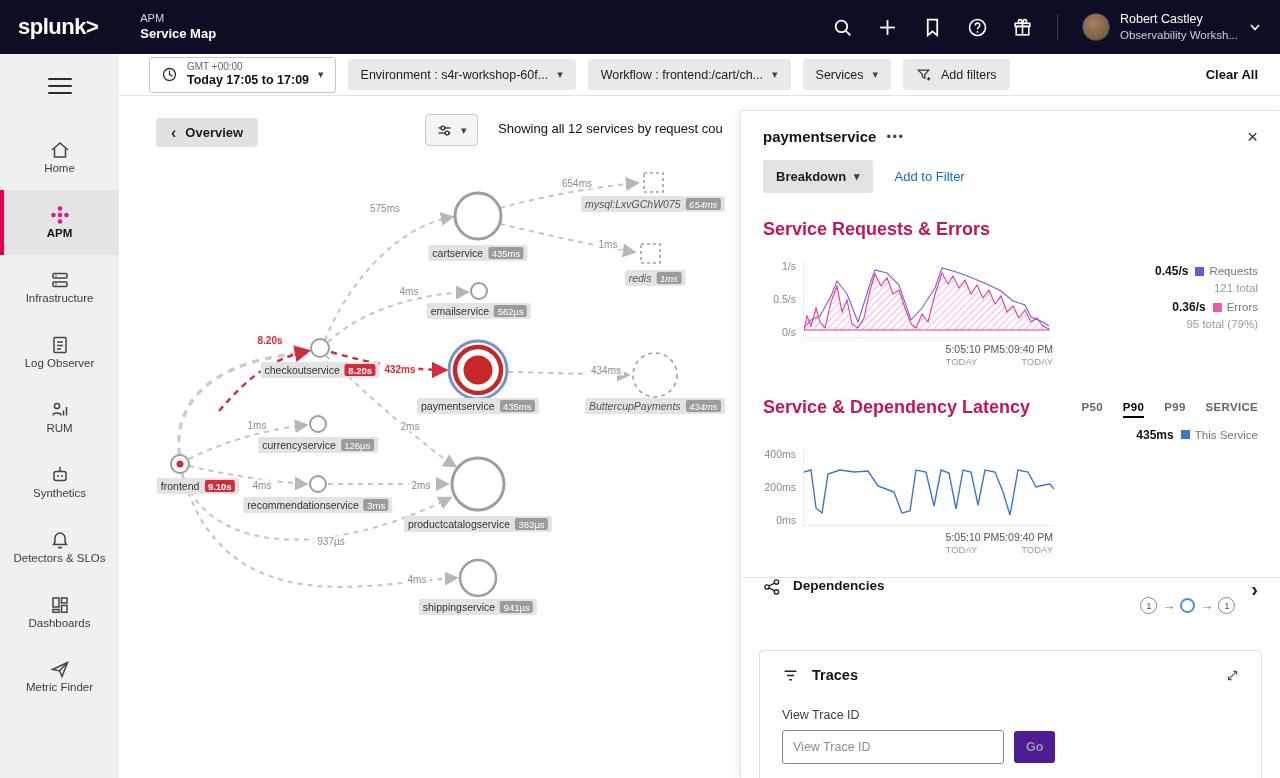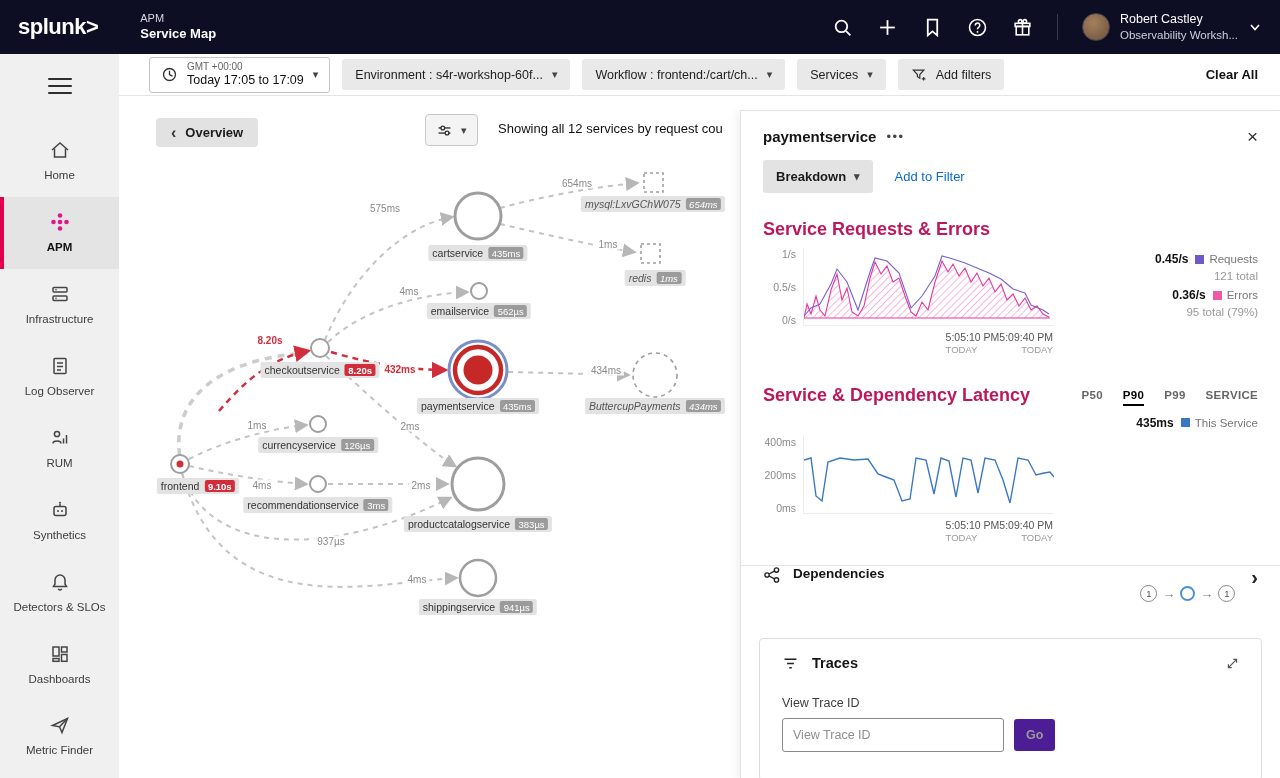--- a/index.html
+++ b/index.html
@@ -21,36 +21,36 @@
   .user-org{font-size:11.5px;color:#cfcfda}
   .user-caret{width:14px;height:14px;color:#fff}
 
   
   .app{display:flex;height:724px}
 
   
   .sidebar{width:119px;background:#f0f0f0;flex-shrink:0;display:flex;flex-direction:column;align-items:stretch;padding-top:16px}
   .hamburger{width:24px;margin:8px auto 26px;cursor:pointer}
   .hamburger span{display:block;height:2.4px;background:#2e2e2e;margin-bottom:4.6px;border-radius:1px}
-  .side-item{display:flex;flex-direction:column;align-items:center;gap:7px;padding:14px 3px;cursor:pointer;color:#3c3c3c;border-left:4px solid transparent;border-right:4px solid transparent}
+  .side-item{display:flex;flex-direction:column;align-items:center;padding:14px 3px;cursor:pointer;color:#3c3c3c;border-left:4px solid transparent;border-right:4px solid transparent}
   .side-item.active{background:#e4e4e4;border-left-color:#e0004d;color:#111;font-weight:bold}
   .side-icon{width:22px;height:22px;color:#444;display:block}
   .side-item.active .side-icon{color:#e0168a}
   .side-label{font-size:11.5px;text-align:center;line-height:1.3}
 
   
   .content{flex:1;position:relative;overflow:hidden;background:#fff}
 
   
   .filterbar{height:42px;display:flex;align-items:center;gap:12px;padding:0 22px 0 30px;border-bottom:1px solid #e4e4e4;background:#fff}
   .timepicker{display:flex;align-items:center;gap:9px;border:1px solid #c6c6c6;border-radius:3px;height:36px;padding:0 11px;cursor:pointer;background:#fff}
   .tp-icon{width:17px;height:17px;color:#333}
   .tp-lines{line-height:1.2}
   .tp-zone{font-size:10px;color:#666}
-  .tp-range{font-size:12.5px;font-weight:normal;color:#111}
+  .tp-range{font-size:12.5px;font-weight:bold;color:#111}
   .caret{font-size:11px;color:#444}
   .chip{background:#e9e9e9;border-radius:3px;height:31px;display:flex;align-items:center;gap:9px;padding:0 13px;font-size:12.5px;color:#1d1d1d;cursor:pointer;white-space:nowrap}
   .chip .f-icon{width:16px;height:16px;color:#333}
   .clear-all{margin-left:auto;font-size:13px;font-weight:bold;color:#111;cursor:pointer;white-space:nowrap}
 
   
   .map-area{position:absolute;left:0;right:0;top:42px;bottom:0;overflow:hidden}
   .map-svg{position:absolute;left:0;top:0;z-index:0}
   .overview-btn{position:absolute;left:37px;top:22px;z-index:2;background:#e2e2e2;border:none;border-radius:4px;height:29px;padding:0 15px;font-size:13px;font-weight:bold;color:#1b1b1b;display:flex;align-items:center;gap:9px;cursor:pointer;font-family:inherit}
   .overview-btn .back-glyph{font-size:16px;line-height:1;color:#333}
@@ -73,21 +73,21 @@
   .more-dots{margin-left:10px;font-size:13px;letter-spacing:1.5px;color:#444;cursor:pointer}
   .close-x{margin-left:auto;font-size:19px;color:#333;cursor:pointer;line-height:1}
   .panel-actions{display:flex;align-items:center;gap:22px;padding:14px 22px 0 22px}
   .btn-gray{background:#e3e3e3;border:none;border-radius:3px;height:33px;padding:0 13px;font-size:13px;font-weight:bold;color:#1b1b1b;display:flex;align-items:center;gap:8px;cursor:pointer;font-family:inherit}
   .link-blue{color:#0b6bcb;font-size:13px;cursor:pointer;text-decoration:none}
   .vs-icon{width:15px;height:15px;color:#333}
 
   .sec{padding:0 22px}
   .sec-title{font-size:18px;font-weight:bold;color:#be185d}
   .mt26{margin-top:26px}
-  .chart-row{display:flex;margin-top:8px}
+  .chart-row{display:flex;margin-top:20px}
   .yaxis{width:40px;height:78px;display:flex;flex-direction:column;justify-content:space-between;align-items:flex-end;padding-right:7px;font-size:10.5px;color:#8a8a8a}
   .plot{width:250px;height:78px;border-left:1px solid #ececec;border-bottom:1px solid #ececec;position:relative}
   .plot svg{display:block}
   .xlabels{display:flex;justify-content:flex-end;width:250px;margin-left:40px;margin-top:4px;font-size:10.5px;color:#555;line-height:1.35}
   .x-sub{color:#9a9a9a;font-size:9.5px}
   .xlabels .xr{text-align:right}
   .legend{margin-left:auto;text-align:right;font-size:11.5px;color:#777;line-height:1.5;padding-top:2px}
   .leg-line{white-space:nowrap}
   .leg-val{color:#111;font-weight:bold;font-size:12px}
   .swatch{display:inline-block;width:9px;height:9px;margin:0 5px 0 7px;vertical-align:-1px}

